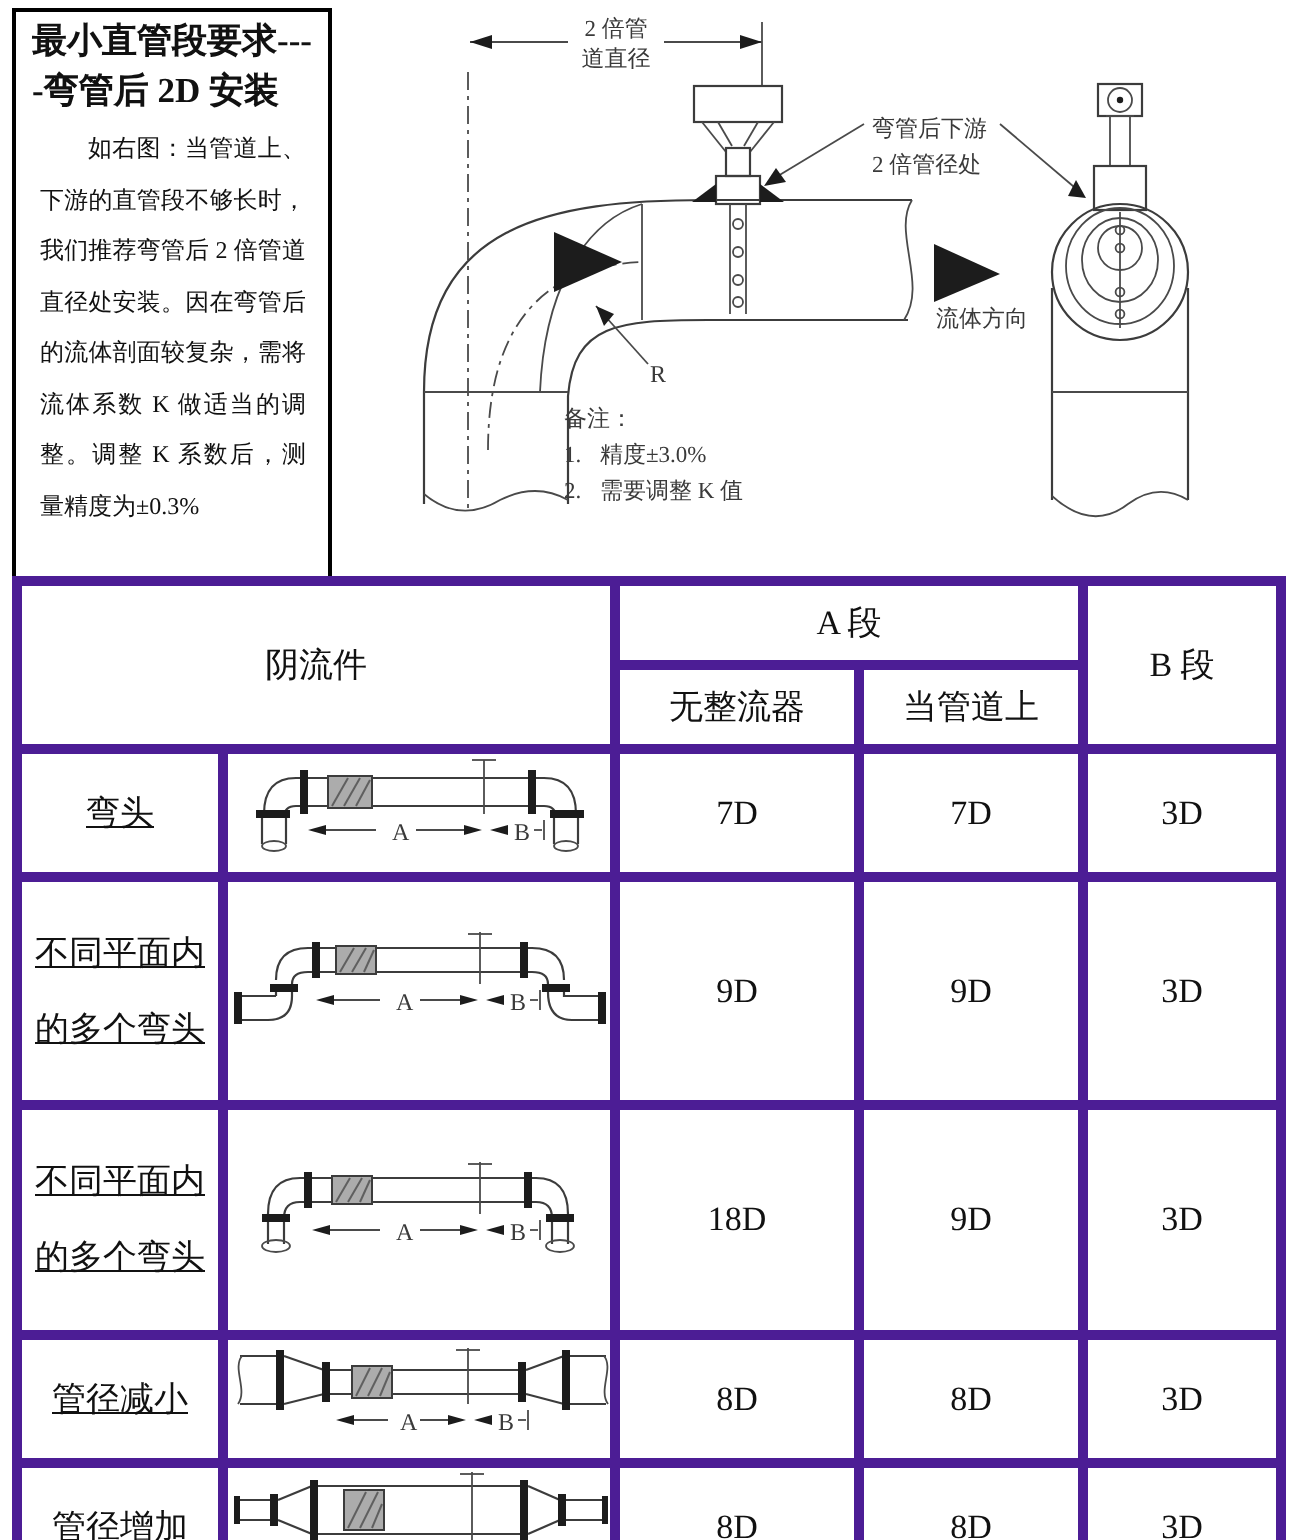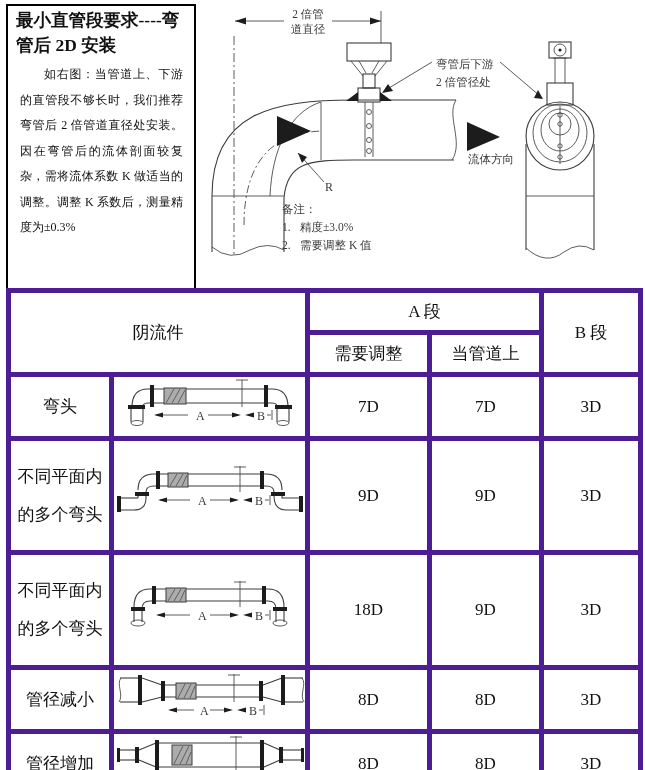--- a/index.html
+++ b/index.html
@@ -1,37 +1,37 @@
 <!DOCTYPE html>
 <html><head>
 <meta charset="utf-8">
 <style>
   html,body{margin:0;padding:0;background:#fff;}
   .page{position:relative;width:645px;height:770px;background:#fff;overflow:hidden;
         font-family:"Liberation Serif","DejaVu Serif",serif;color:#111;}
   
-  .infobox{position:absolute;left:6px;top:4px;width:190px;height:286px;
+  .infobox{position:absolute;left:6px;top:4px;width:160px;height:286px;
            border:2px solid #000;box-sizing:border-box;padding:2px 7px 0 8px;}
   .infobox .title{font-size:17.5px;font-weight:bold;line-height:25px;text-align:left;}
   .infobox .body{font-size:12px;line-height:25.5px;text-align:justify;text-indent:2em;margin:4px;}
   
   .diagram{position:absolute;left:204px;top:0;}
   .art{stroke:#3c3c3c;fill:none;stroke-width:1.1;}
   .artthin{stroke:#4a4a4a;fill:none;stroke-width:0.9;}
   .artfill{fill:#1c1c1c;stroke:none;}
   .cond{fill:#acacac;stroke:#3c3c3c;stroke-width:1;}
   .hatch{stroke:#5f5f5f;stroke-width:1;}
   text.dt{fill:#3a3a3a;font-size:11.5px;font-family:inherit;}
   text.dim{fill:#3a3a3a;font-size:12px;font-family:inherit;}
   
   table.req{position:absolute;left:6px;top:288px;width:632px;border-collapse:collapse;
             table-layout:fixed;border:2px solid #000;}
   table.req td,table.req th{border:5px solid #4c1d95;text-align:center;vertical-align:middle;
             font-weight:normal;font-size:17px;padding:0;}
-  td.lbl{padding:0 13px;line-height:38px;font-size:17px;}
+  td.lbl{padding:0 13px;line-height:38px;font-size:17px;text-decoration:underline;}
   tr.hdr{height:42px;}
   tr.r0{height:57px;} tr.r1{height:114px;} tr.r2{height:115px;}
   tr.r3{height:54px;} tr.r4{height:53px;}
 </style>
 </head>
 <body>
 
 <div class="page">
 
   <div class="infobox">
@@ -134,21 +134,21 @@
       <col style="width:112px">
         <col style="width:99px">
     </colgroup>
     <tbody>
         <tr class="hdr">
       <th colspan="2" rowspan="2">阴流件</th>
       <th colspan="2">A 段</th>
       <th rowspan="2">B 段</th>
     </tr>
     <tr class="hdr">
-      <th>需要调整</th>
+      <th>无整流器</th>
       <th>当管道上</th>
     </tr>
 
     <tr class="r0">
       <td class="lbl">弯头</td>
       <td>
         <svg width="196" height="54" viewBox="0 0 196 54">
           <line class="art" x1="34" y1="12" x2="158" y2="12"></line>
               <line class="art" x1="34" y1="26" x2="158" y2="26"></line>
           <path class="art" d="M 34 12 Q 18 12 18 30"></path>

